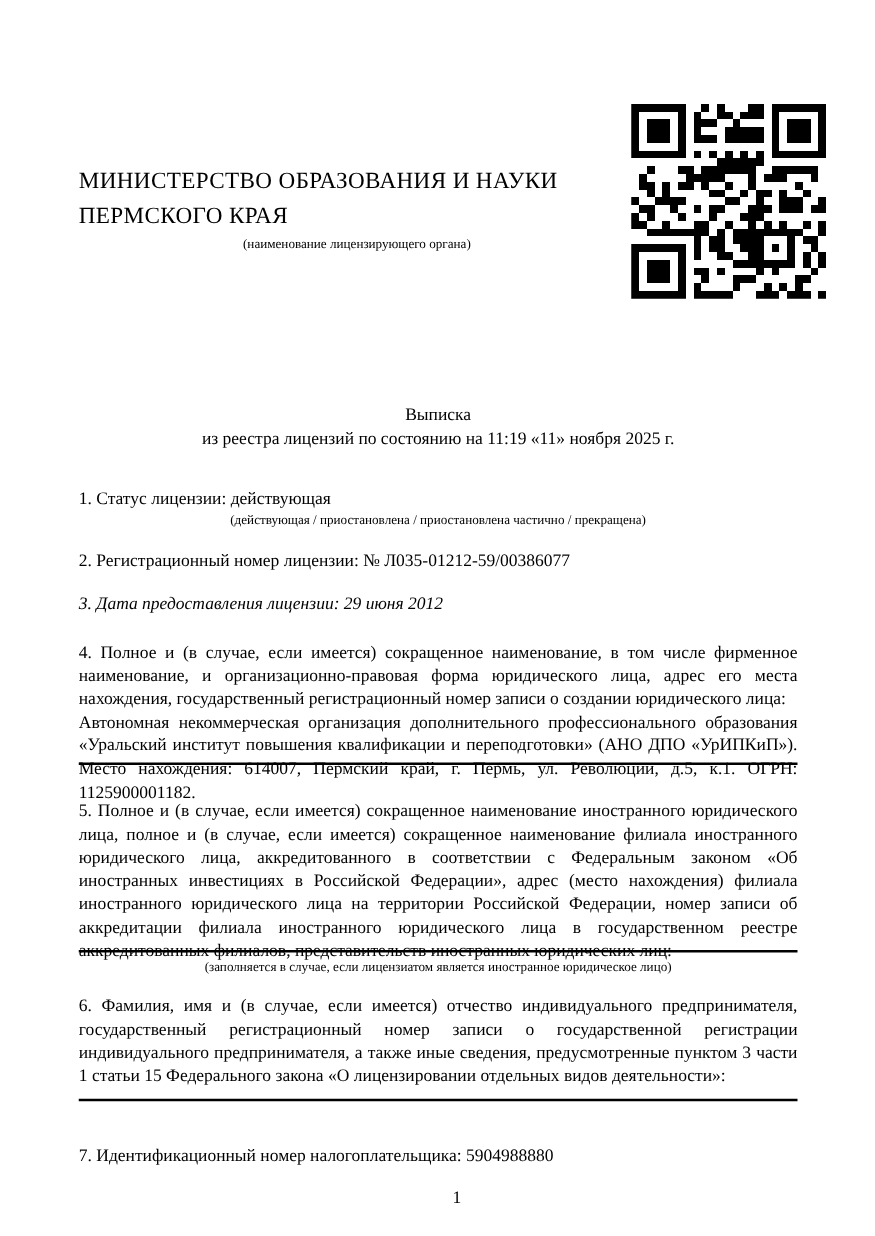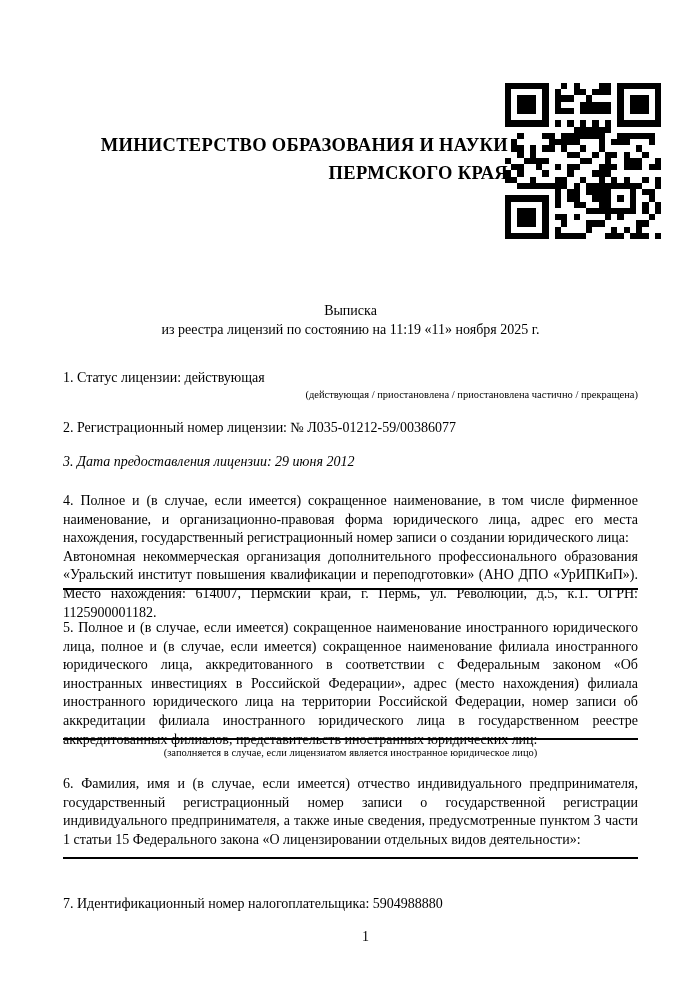--- a/index.html
+++ b/index.html
@@ -7,31 +7,31 @@
   .page {
     position: relative;
     width: 700px;
     height: 989px;
     background: #ffffff;
     color: #000000;
     font-family: "Liberation Serif", "DejaVu Serif", serif;
     overflow: hidden;
   }
   .abs { position: absolute; }
-  .col { left: 63px; width: 575px; }
+  .col { left: 63px; width: 575px; margin-top: 22px; }
   .body-text { font-size: 14px; line-height: 18.6px; }
   .just { text-align: justify; }
   .center { text-align: center; }
   .small { font-size: 10.5px; line-height: 13px; text-align: center; }
   .rule { height: 0; border-top: 2px solid #000000; }
   .ministry {
-    font-weight: bold;
+    font-weight: normal;
     font-size: 18.5px;
     line-height: 28px;
-    text-align: right;
+    text-align: left;
     letter-spacing: 0.3px;
   }
   .authority-caption { margin-top: 2px; }
   .qr-box { width: 156px; height: 156px; }
   .qr-box svg { display: block; width: 156px; height: 156px; }
   .page-num { text-indent: 30px; }
 </style>
 </head>
 <body>
 
@@ -353,29 +353,30 @@
           <rect x="21" y="24" width="1" height="1"></rect>
           <rect x="22" y="24" width="1" height="1"></rect>
           <rect x="24" y="24" width="1" height="1"></rect>
         </g>
       </svg>
   </div>
 
   <div class="abs" style="left:63px; top:131px; width:445px;">
     <div class="ministry">МИНИСТЕРСТВО ОБРАЗОВАНИЯ И НАУКИ</div>
     <div class="ministry">ПЕРМСКОГО КРАЯ</div>
+    <div class="small authority-caption">(наименование лицензирующего органа)</div>
   </div>
 
   <div class="abs col body-text center" style="top:302px;">
     <div>Выписка</div>
     <div>из реестра лицензий по состоянию на 11:19 «11» ноября 2025 г.</div>
   </div>
 
   <div class="abs col body-text" style="top:369px;">1. Статус лицензии: действующая</div>
-  <div class="abs col small" style="top:388px;text-align:right;">(действующая / приостановлена / приостановлена частично / прекращена)</div>
+  <div class="abs col small" style="top:388px;">(действующая / приостановлена / приостановлена частично / прекращена)</div>
 
   <div class="abs col body-text" style="top:419px;">2. Регистрационный номер лицензии: № Л035-01212-59/00386077</div>
 
   <div class="abs col body-text" style="top:453px;font-style:italic;">3. Дата предоставления лицензии: 29 июня 2012</div>
 
   <div class="abs col body-text" style="top:492px;">
     <div class="just">4. Полное и (в случае, если имеется) сокращенное наименование, в том числе фирменное наименование, и организационно-правовая форма юридического лица, адрес его места нахождения, государственный регистрационный номер записи о создании юридического лица:</div>
     <div class="just">Автономная некоммерческая организация дополнительного профессионального образования «Уральский институт повышения квалификации и переподготовки» (АНО ДПО «УрИПКиП»). Место нахождения: 614007, Пермский край, г. Пермь, ул. Революции, д.5, к.1. ОГРН: 1125900001182.</div>
   </div>
   <div class="abs col rule" style="top:588px;"></div>

